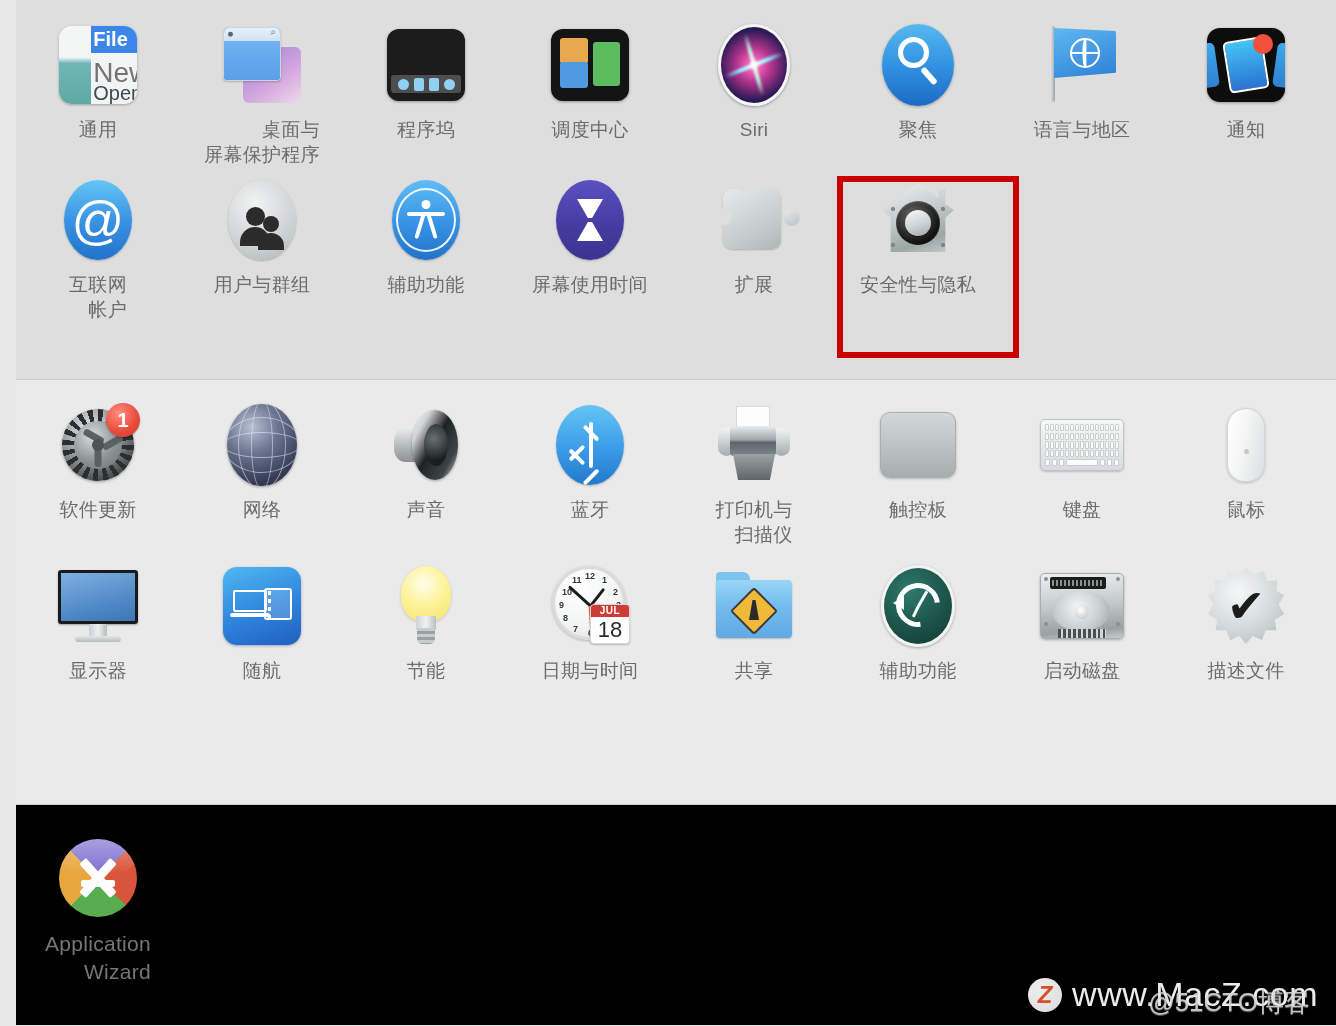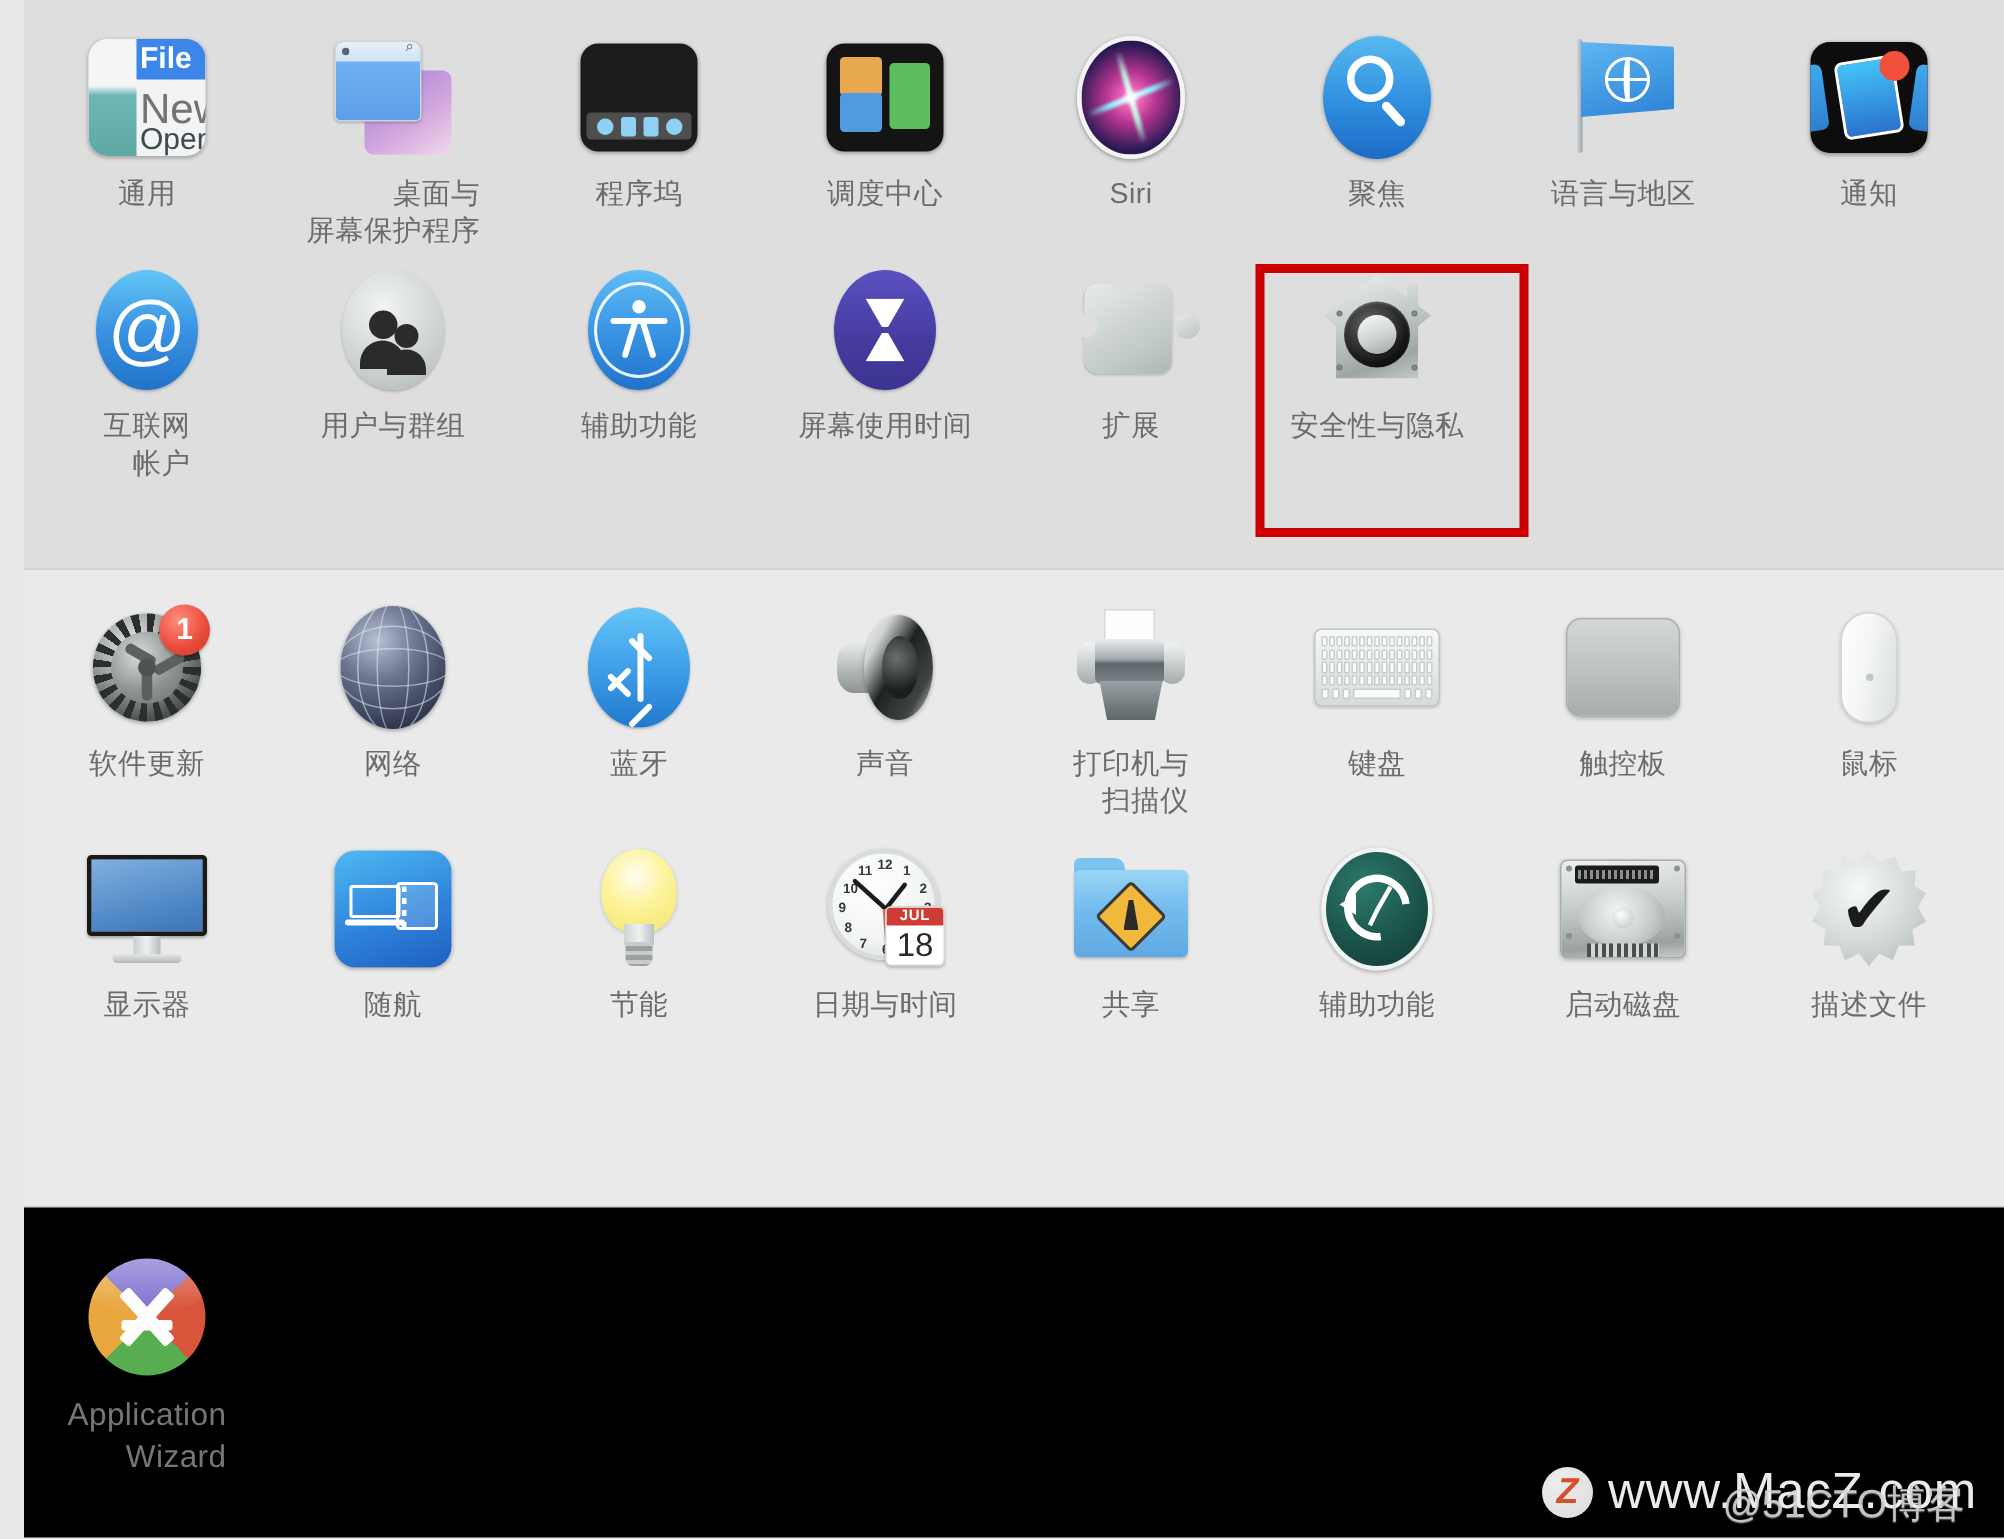--- a/index.html
+++ b/index.html
@@ -640,59 +640,66 @@
             <div class="m m2"></div>
             <div class="m m3"></div>
             <div class="m m4"></div>
           </div>
       </div>
       <div class="label">网络</div>
     </div>
 
     <div class="cell">
       <div class="icon-wrap">
+        <div class="ic-sound">
+            <div class="stem"></div>
+            <div class="cone"></div>
+          </div>
+      </div>
+      <div class="label">声音</div>
+    </div>
+
+    <div class="cell">
+      <div class="icon-wrap">
         <div class="ellip ic-bt">
             <div class="glyph">
           <span class="v"></span>
               <span class="a1"></span>
               <span class="a2"></span>
               <span class="a3"></span>
               <span class="a4"></span>
         </div>
           </div>
       </div>
       <div class="label">蓝牙</div>
     </div>
 
     <div class="cell">
       <div class="icon-wrap">
-        <div class="ic-sound">
-            <div class="stem"></div>
-            <div class="cone"></div>
-          </div>
-      </div>
-      <div class="label">声音</div>
-    </div>
-
-    <div class="cell">
-      <div class="icon-wrap">
         <div class="ic-printer">
           <div class="paper"></div>
             <div class="rollL"></div>
             <div class="rollR"></div>
           <div class="body"></div>
             <div class="out"></div>
         </div>
       </div>
       <div class="label">打印机与
 扫描仪</div>
     </div>
 
     <div class="cell">
       <div class="icon-wrap">
+          <div class="ic-trackpad"></div>
+        </div>
+      <div class="label">触控板</div>
+    </div>
+
+    <div class="cell">
+      <div class="icon-wrap">
         <div class="ic-kbd">
           <div class="kr">
               <i></i>
               <i></i>
               <i></i>
               <i></i>
               <i></i>
               <i></i>
               <i></i>
               <i></i>
@@ -760,27 +767,20 @@
               <i></i>
               <i></i>
               <i></i>
               <i></i>
               <i></i>
               <i></i>
             </div>
         </div>
       </div>
       <div class="label">键盘</div>
-    </div>
-
-    <div class="cell">
-      <div class="icon-wrap">
-          <div class="ic-trackpad"></div>
-        </div>
-      <div class="label">触控板</div>
     </div>
 
     <div class="cell">
       <div class="icon-wrap">
           <div class="ic-mouse"></div>
         </div>
       <div class="label">鼠标</div>
     </div>
   </div>
 

